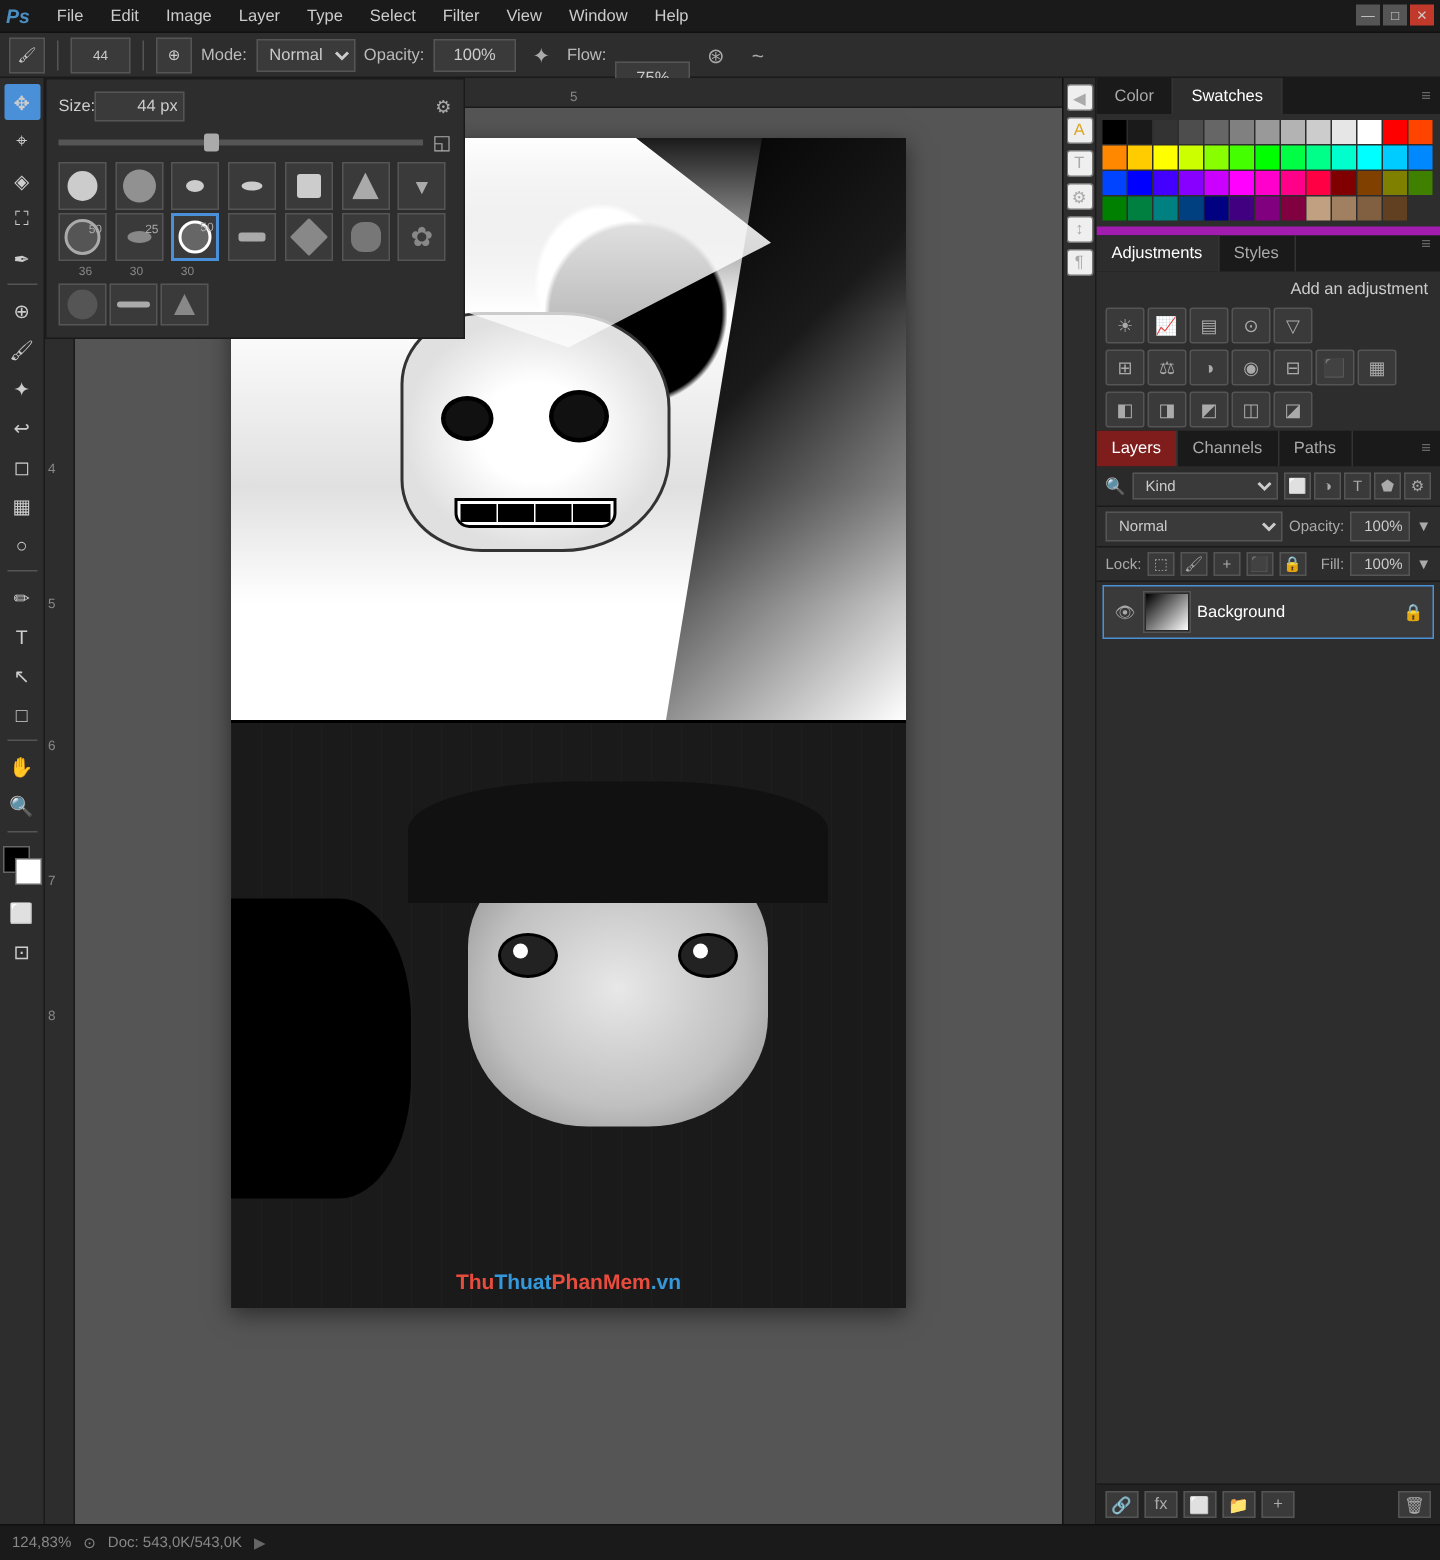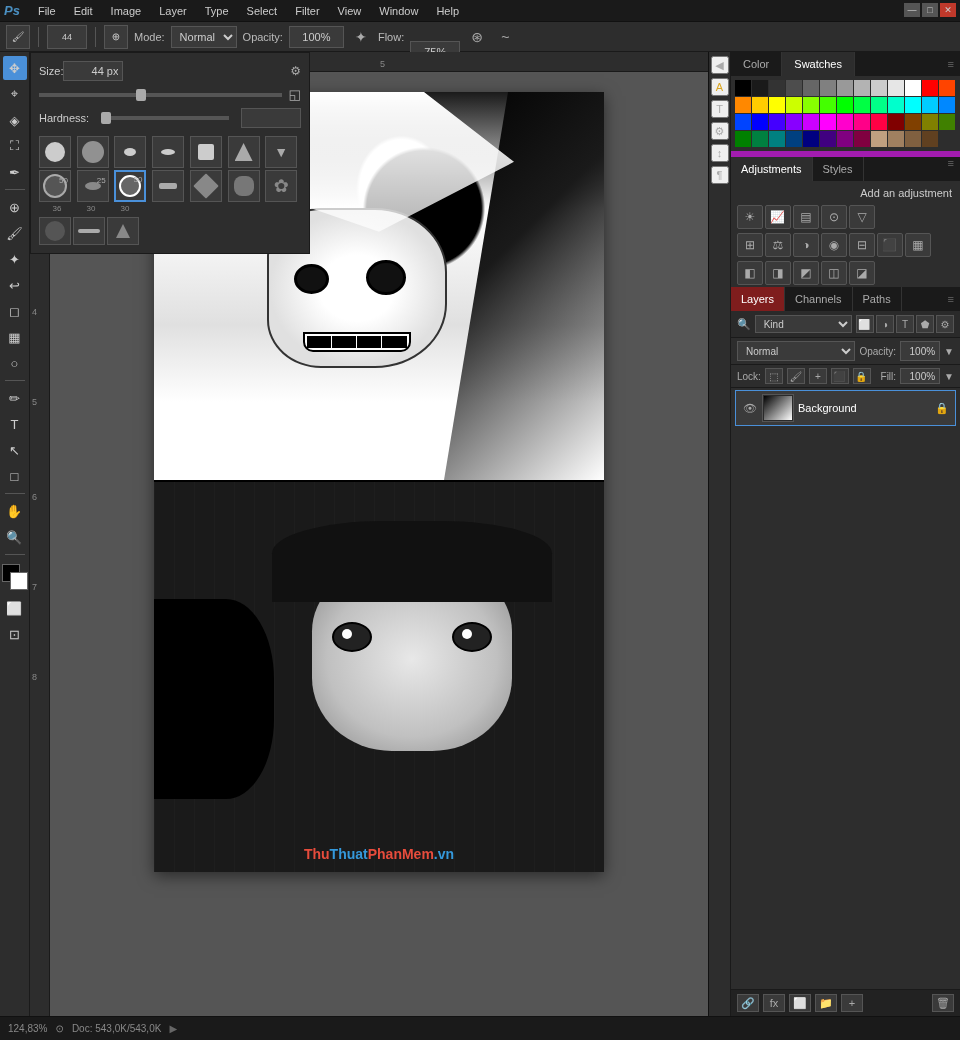--- a/index.html
+++ b/index.html
@@ -800,27 +800,20 @@
     <div class="brush-panel-header">
       <span>Size:</span>
       <input class="brush-size-input" value="44 px" style="">
       <button style="margin-left:auto; background:transparent; border:none; color:#aaa; cursor:pointer; font-size:12px;">⚙</button>
     </div>
     <div class="brush-size-row">
       <div class="brush-slider-container">
         <div class="brush-slider-thumb"></div>
       </div>
       <button style="background:transparent; border:none; color:#aaa; cursor:pointer;">◱</button>
-    </div>
-    <div class="hardness-row">
-      <span>Hardness:</span>
-      <div class="brush-slider-container" style="flex:1; margin: 0 6px;">
-        <div class="brush-slider-thumb" style="left:0%;"></div>
-      </div>
-      <div class="hardness-box"></div>
     </div>
 
     <div class="brush-grid">
       <div class="brush-thumb">
           <div class="brush-circle" style="width:20px;height:20px;"></div>
         </div>
       <div class="brush-thumb">
           <div class="brush-circle" style="width:22px;height:22px; opacity:0.6;"></div>
         </div>
       <div class="brush-thumb">

